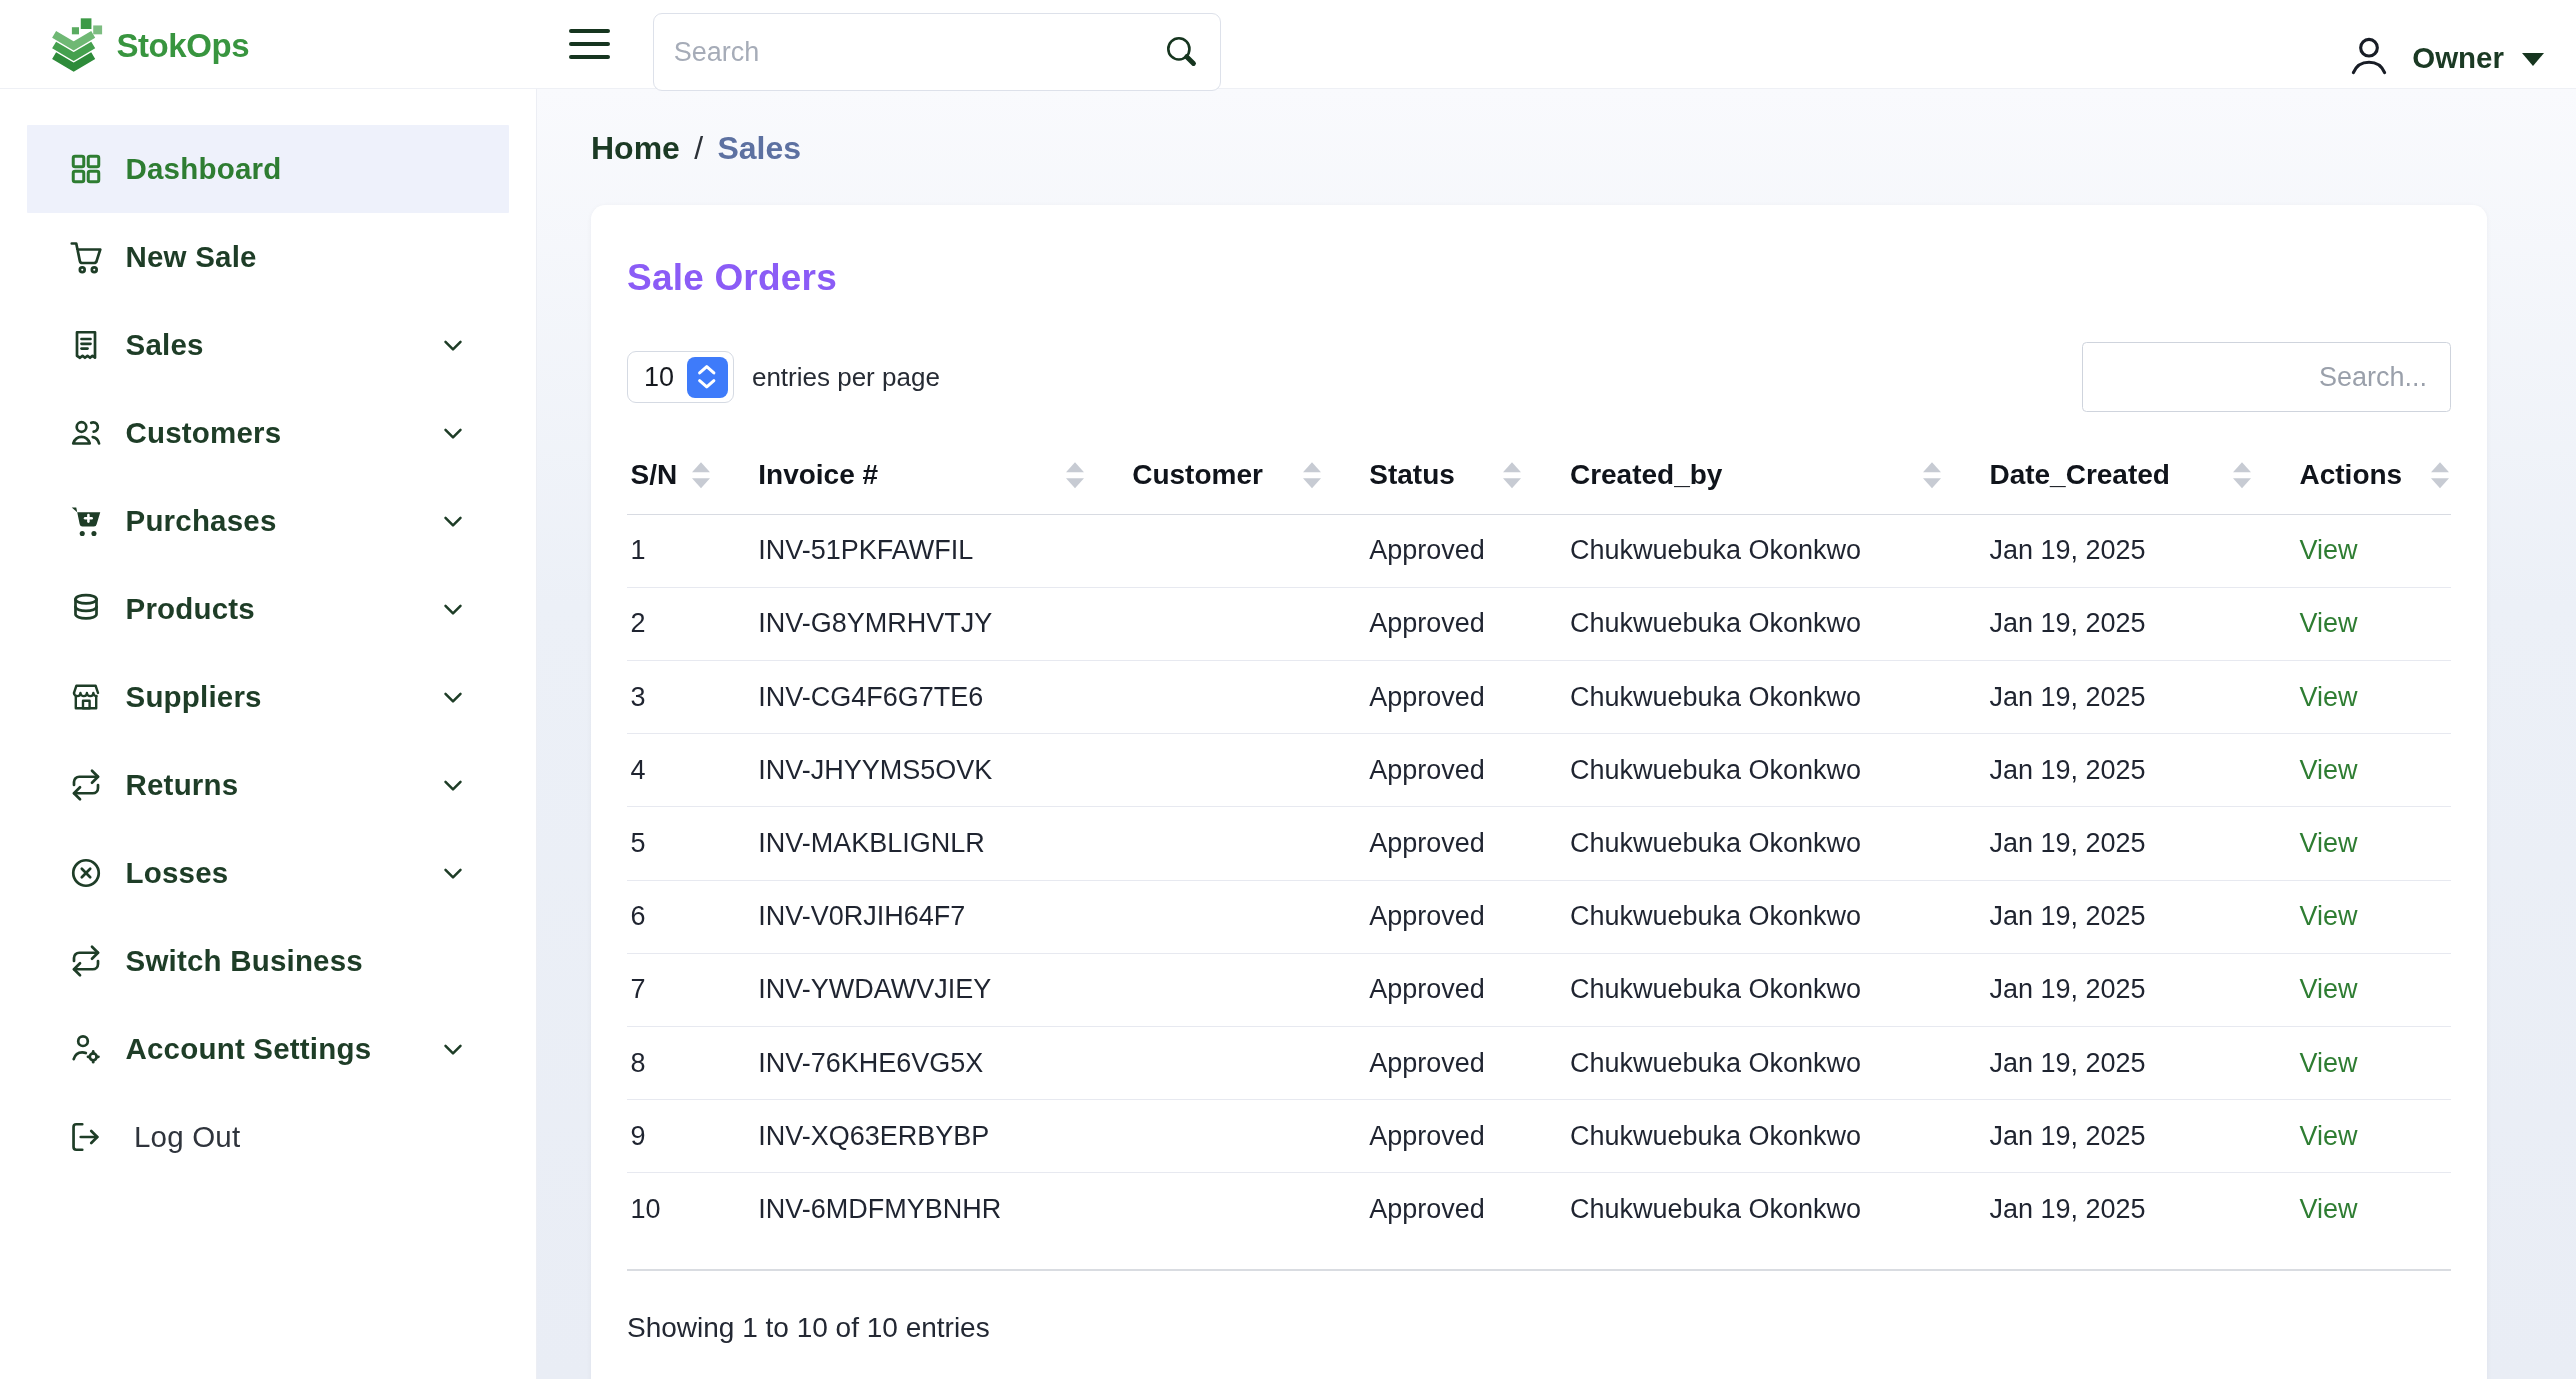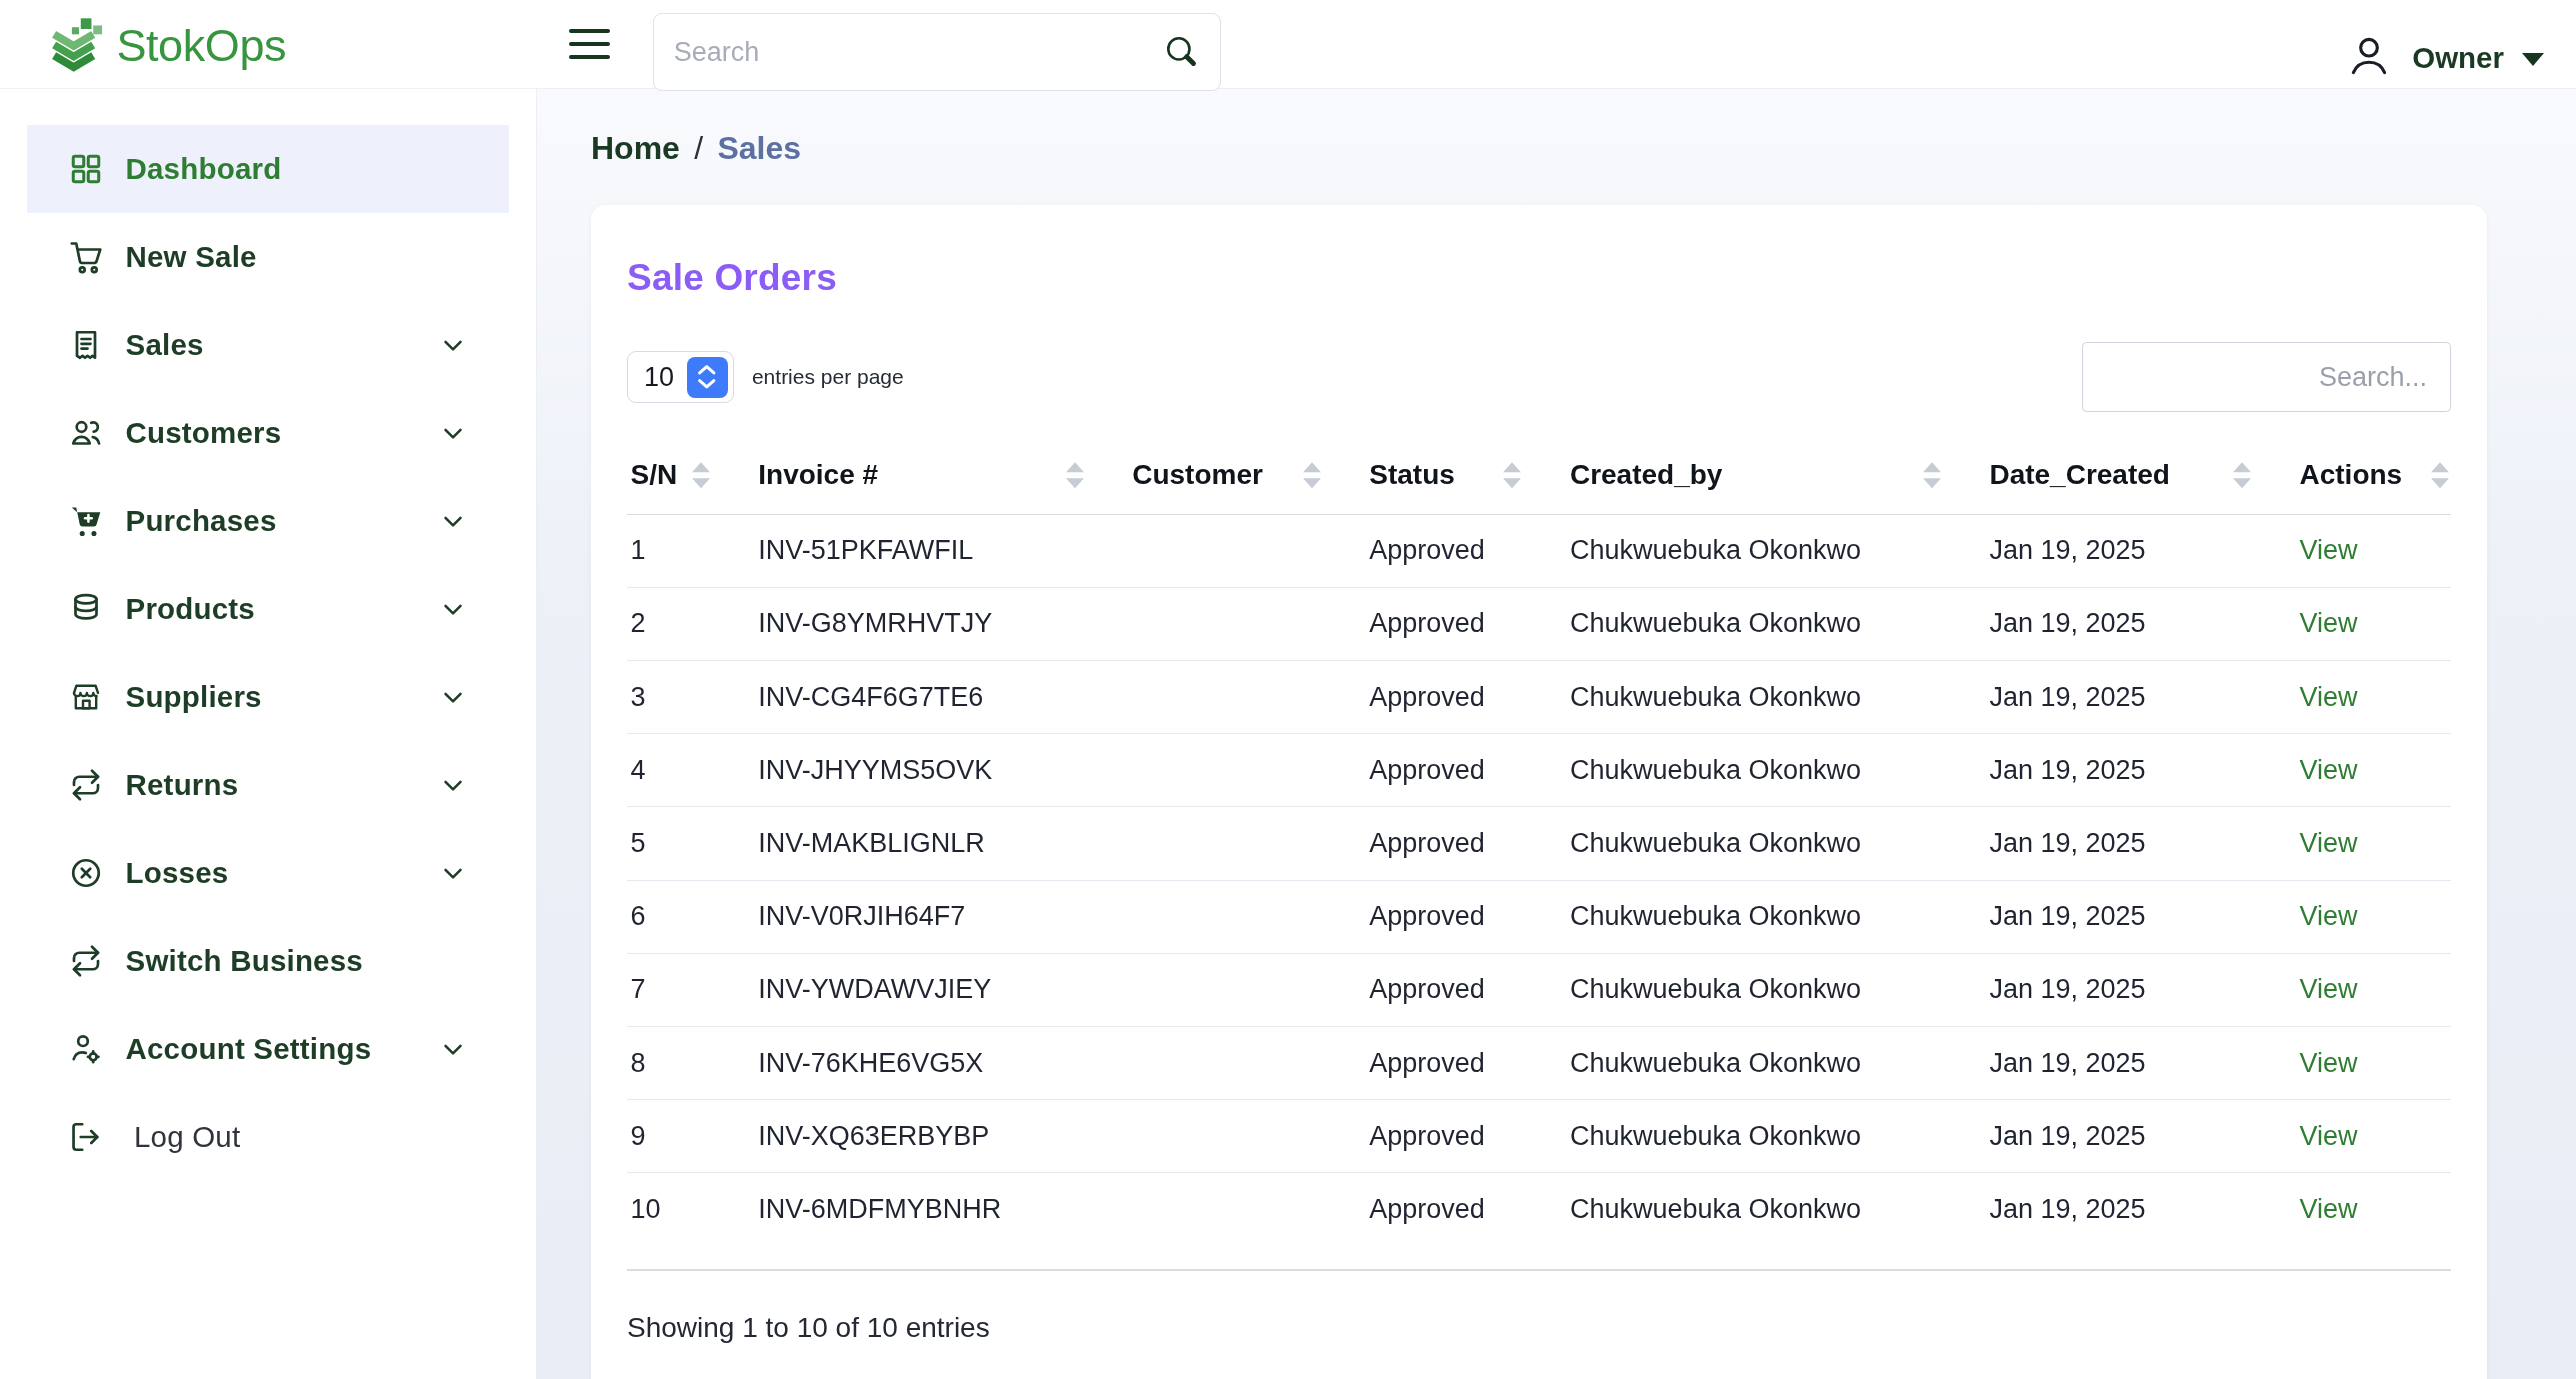--- a/index.html
+++ b/index.html
@@ -11,21 +11,21 @@
     overflow:hidden;
     color:#20252e;
   }
 
   
   .topbar {
     position:absolute; left:0; top:0; width:2576px; height:89px;
     background:#fff; border-bottom:0.9px solid #eef0f5; z-index:5;
   }
   .logo { position:absolute; left:47px; top:12.5px; display:flex; align-items:center; gap:5.4px; }
-  .logo-text { font-size:45px; font-weight:400; color:#38953f; letter-spacing:-0.4px; }
+  .logo-text { font-size:33px; font-weight:700; color:#38953f; letter-spacing:-0.4px; }
   .hamburger { position:absolute; left:569px; top:25px; width:41px; height:38px;
     display:flex; flex-direction:column; justify-content:space-between; padding:3.6px 0; cursor:pointer; }
   .hamburger span { display:block; height:4.5px; background:#16351f; border-radius:2.7px; }
   .topsearch {
     position:absolute; left:653px; top:13.4px; width:568px; height:78px;
     border:1.8px solid #dde1ea; border-radius:9px; background:#fff;
     display:flex; align-items:center; padding:0 19.7px;
   }
   .topsearch input {
     flex:1; border:none; outline:none; font-size:27px; color:#3a3f49;
@@ -81,21 +81,21 @@
     display:inline-flex; align-items:center; gap:12.5px;
     border:1.8px solid #d5dae3; border-radius:9px; background:#fff;
     padding:4.5px 5.4px 4.5px 16px; cursor:pointer;
   }
   .entries-value { font-size:27px; color:#16191f; }
   .stepper {
     width:41px; height:41px; background:#3e7bfa; border-radius:8px;
     display:flex; flex-direction:column; align-items:center; justify-content:center; gap:2.7px;
   }
   .stepper svg { display:block; }
-  .entries-label { font-size:21px; color:#262b34; }
+  .entries-label { font-size:26px; color:#262b34; }
   .table-search {
     width:369px; height:70px; border:1.8px solid #cfd4dd; border-radius:4.5px;
     font-size:27px; color:#3a3f49; padding:0 23px; outline:none; font-family:inherit; background:#fff;text-align:right;
   }
   .table-search::placeholder { color:#9aa0ab; }
 
   
   table { width:100%; border-collapse:collapse; margin-top:27px; table-layout:fixed; }
   thead th {
     text-align:left; font-size:28px; font-weight:700; color:#10141b;

